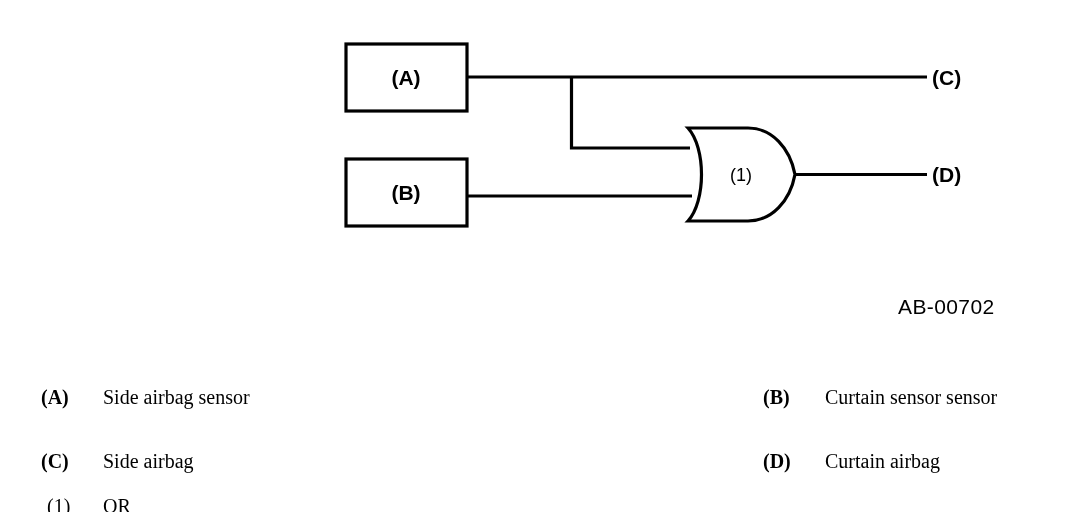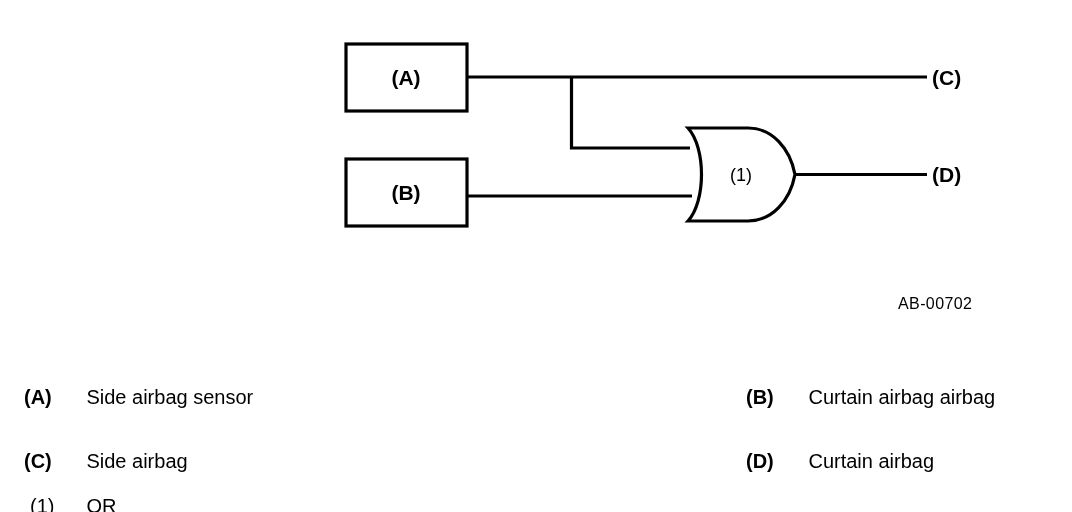--- a/index.html
+++ b/index.html
@@ -45,21 +45,21 @@
     font-size: 21px;
     font-weight: bold;
     fill: #000000;
   }
 
   
   #ref-code {
     position: absolute;
     left: 898px;
     top: 295px;
-    font-size: 16px;
+    font-size: 21px;
     font-weight: normal;
     letter-spacing: 0.4px;
     white-space: nowrap;
   }
 
   
   #legend {
     position: absolute;
     left: 0;
     top: 386px;
@@ -68,23 +68,24 @@
   }
   .legend-col {
     position: absolute;
     top: 0;
   }
   #legend-col-left  { left: 24px; width: 500px; }
   #legend-col-right { left: 746px; width: 320px; }
 
   .legend-row {
     position: absolute;
-    left: 0;
+    left: 17px;
     height: 40px;
     white-space: nowrap;
+    font-family: Liberation Serif, serif;
   }
   .legend-row.r0 { top: 0px; }
   .legend-row.r1 { top: 40px; margin-top: 24px; }
   .legend-row.r2 { top: 86px; margin-top: 23px; }
 
   .legend-key {
     display: inline-block;
     width: 58px;
     font-size: 20px;
     font-weight: bold;
@@ -155,21 +156,21 @@
         <span class="legend-key plain">(1)</span>
         <span class="legend-desc">OR</span>
       </div>
 
     </div>
 
     <div class="legend-col" id="legend-col-right">
 
       <div class="legend-row r0">
         <span class="legend-key">(B)</span>
-        <span class="legend-desc">Curtain airbag airbag</span>
+        <span class="legend-desc">Curtain sensor sensor</span>
       </div>
 
       <div class="legend-row r1">
         <span class="legend-key">(D)</span>
         <span class="legend-desc">Curtain airbag</span>
       </div>
 
     </div>
 
   </div>

